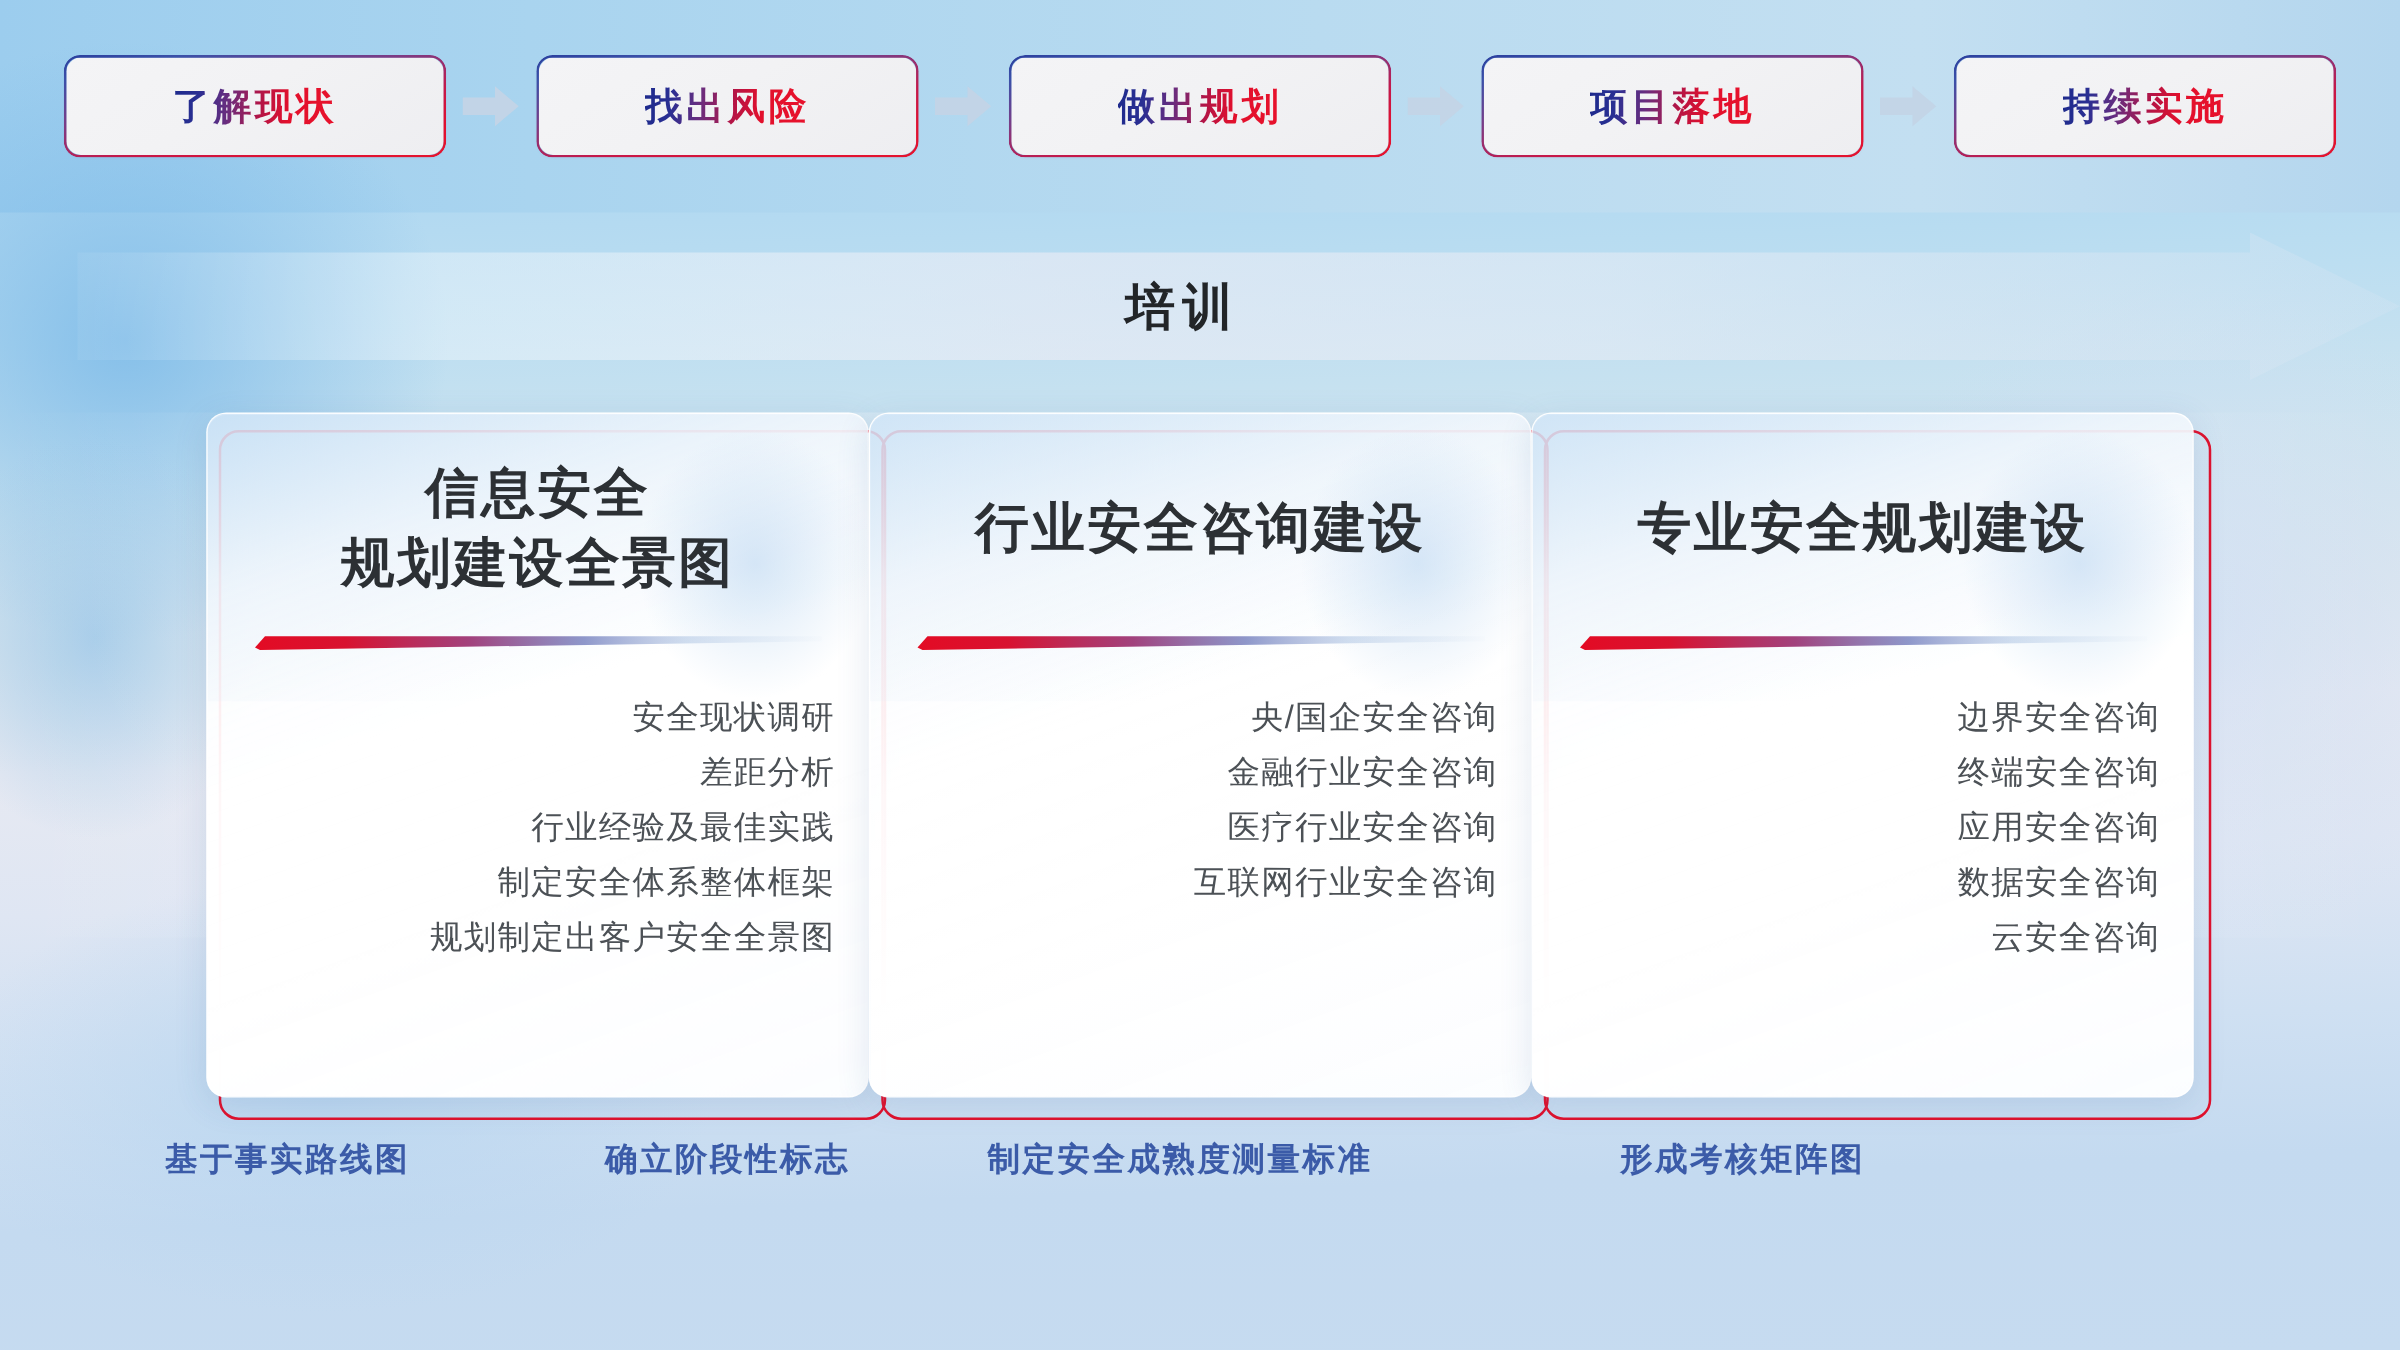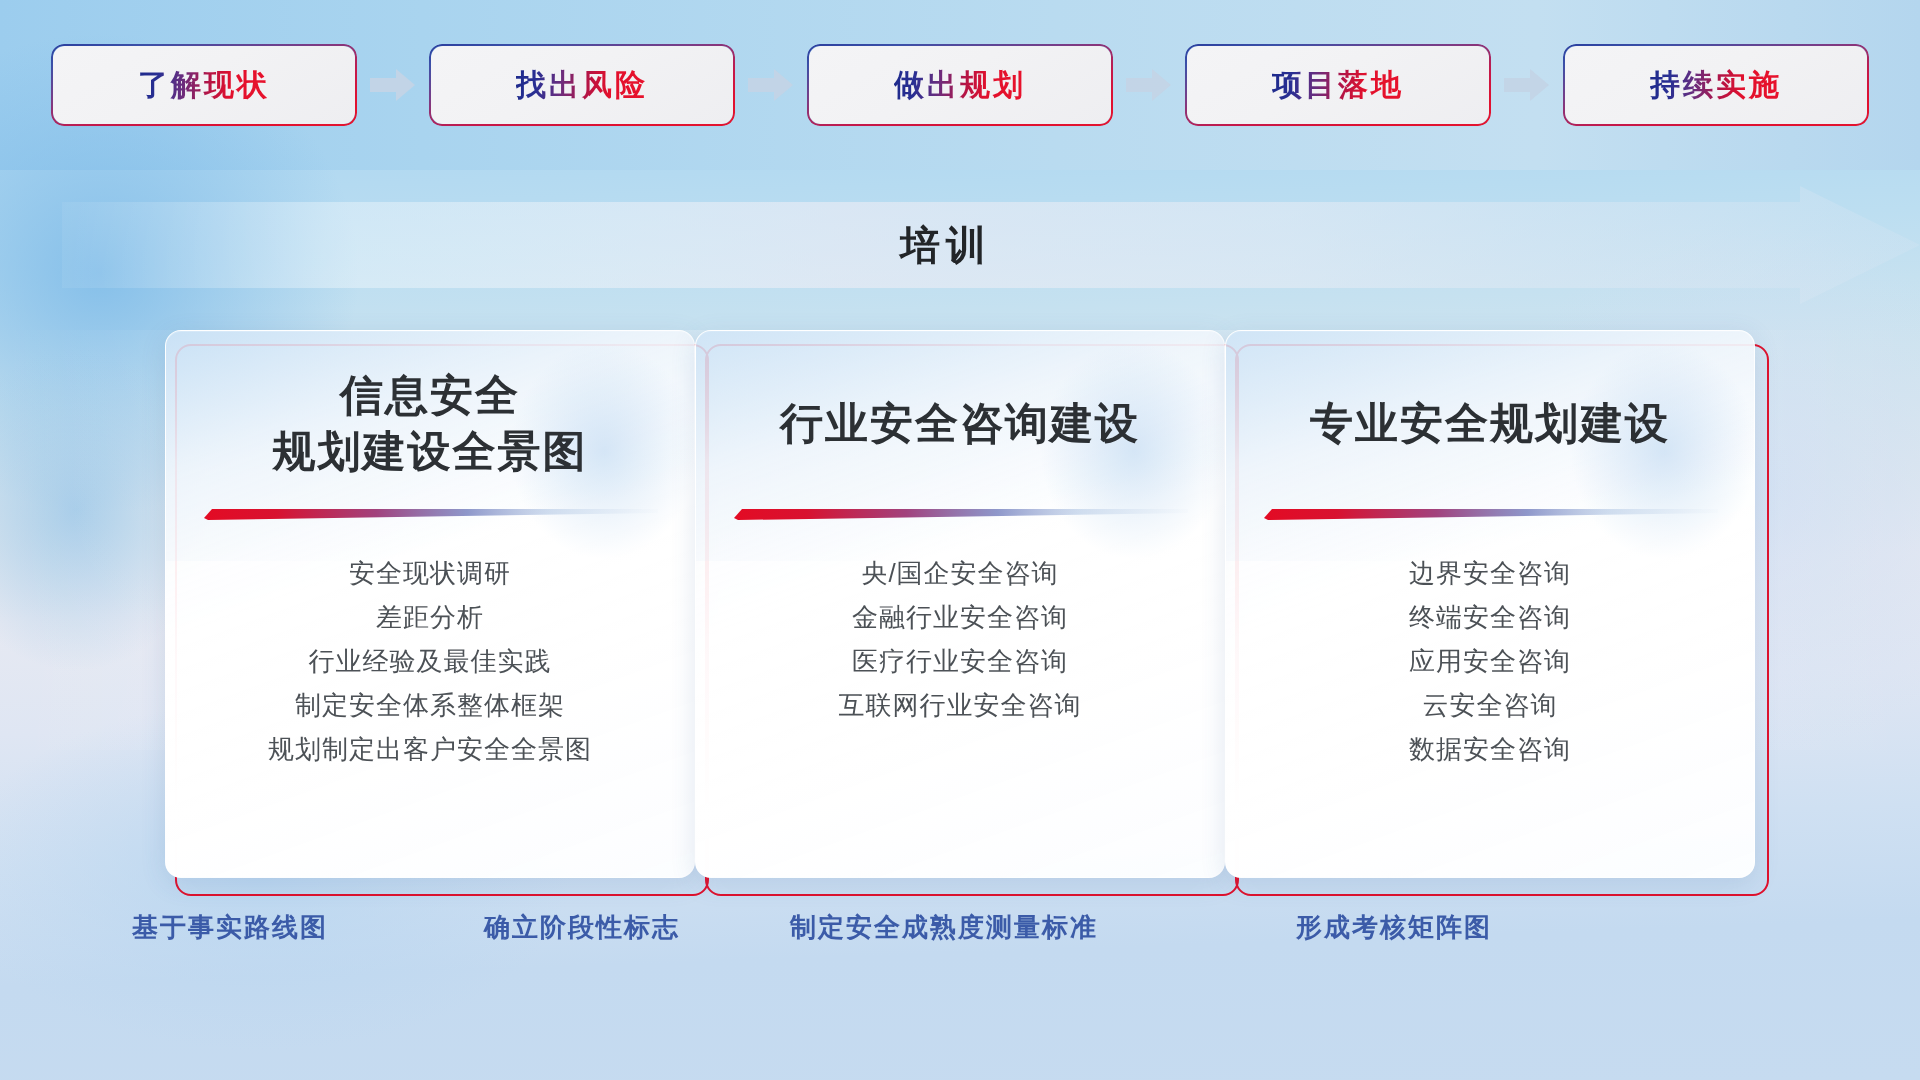--- a/index.html
+++ b/index.html
@@ -151,21 +151,21 @@
     width:456px;height:16px;margin-top:22px;margin-bottom:30px;
   }
   .card-divider svg{display:block;width:456px;height:16px;}
   .card-list{
     position:relative;z-index:2;
     list-style:none;margin:0;padding:0;width:100%;
     text-align:center;
   }
   .card-list li{
     font-size:26px;color:#4c5156;letter-spacing:1px;
-    line-height:1;padding:9px 0;
+    line-height:1;padding:9px 0;text-align:right;
   }
 
   
   #bottom-labels{
     position:absolute;left:0;top:905px;width:1920px;height:64px;z-index:4;padding-left:36px;
   }
   .blabel{
     position:absolute;top:0;height:44px;line-height:44px;
     font-size:26px;font-weight:700;color:#3b5ba8;letter-spacing:2px;
     white-space:nowrap;
@@ -329,22 +329,22 @@
               <stop offset="100%" stop-color="#cfdcec" stop-opacity="0.05"></stop>
             </linearGradient>
           </defs>
           <path d="M2 13 L10 4 L456 4 L456 8 L6 15 Z" fill="url(#dv3)"></path>
         </svg>
       </div>
       <ul class="card-list">
         <li>边界安全咨询</li>
         <li>终端安全咨询</li>
         <li>应用安全咨询</li>
+        <li>数据安全咨询</li>
         <li>云安全咨询</li>
-        <li>数据安全咨询</li>
       </ul>
     </div>
   </div>
 
 </div>
 
 <div id="bottom-labels">
   <div class="blabel bl-0">基于事实路线图</div>
   <div class="blabel bl-1">确立阶段性标志</div>
   <div class="blabel bl-2">制定安全成熟度测量标准</div>

